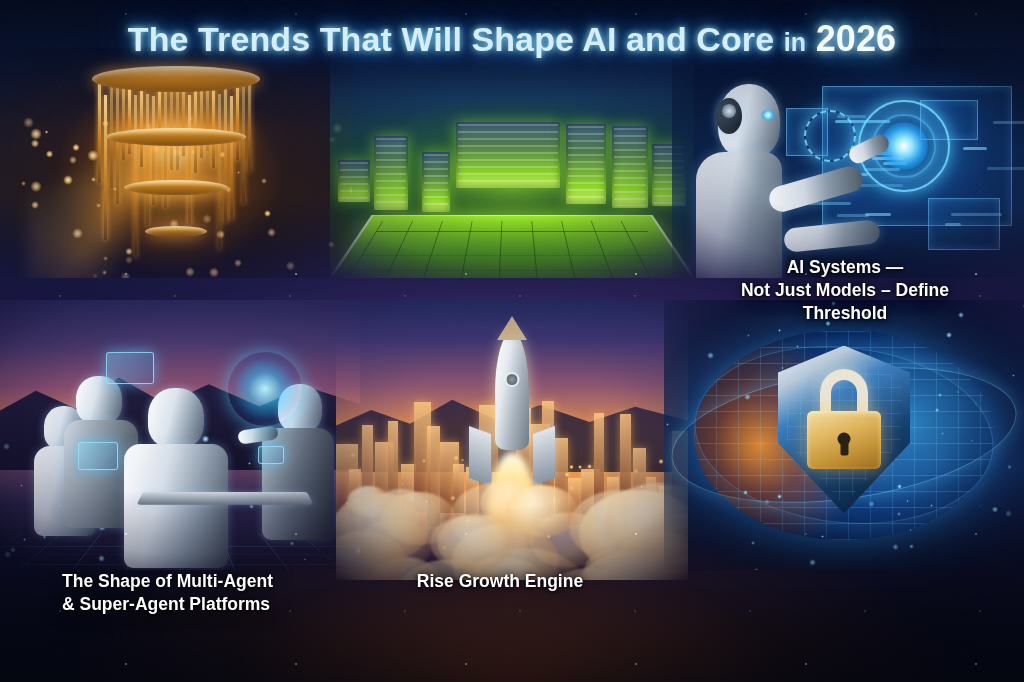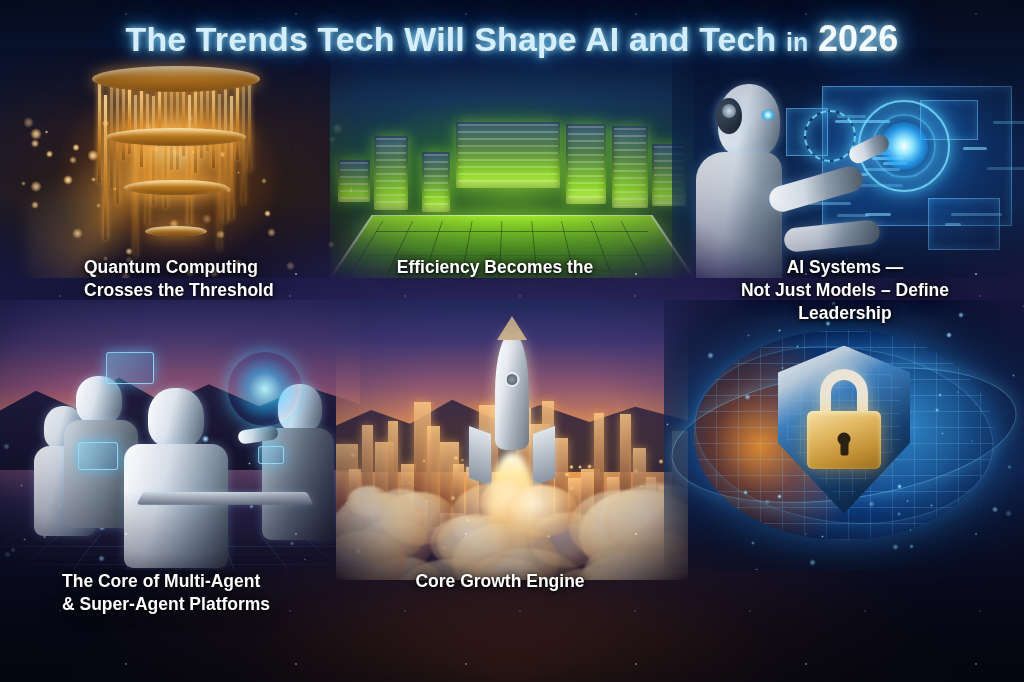--- a/index.html
+++ b/index.html
@@ -740,43 +740,38 @@
     <div class="shield"></div>
     <div class="lockshackle"></div>
     <div class="lockbody">
       <div class="keyhole"></div>
     </div>
   </div>
 
   <div class="blend"></div>
 
   <div id="title">
-    <span>The Trends Tech Will Shape AI and Tech</span>
+    <span>The Trends That Will Shape AI and Core</span>
     <span class="in">in</span>
     <span class="yr">2026</span>
   </div>
 
-  <div class="caption c-left" id="cap1">
-    <div>Quantum Computing</div>
-    <div>Crosses the Threshold</div>
-  </div>
 
   <div class="caption c-center" id="cap2">
-    <div>Efficiency Becomes the</div>
   </div>
 
   <div class="caption c-center" id="cap3">
     <div>AI Systems —</div>
     <div>Not Just Models – Define</div>
-    <div>Leadership</div>
+    <div>Threshold</div>
   </div>
 
   <div class="caption c-left" id="cap4">
-    <div>The Core of Multi-Agent</div>
+    <div>The Shape of Multi-Agent</div>
     <div>&amp; Super-Agent Platforms</div>
   </div>
 
   <div class="caption c-center" id="cap5">
-    <div>Core Growth Engine</div>
+    <div>Rise Growth Engine</div>
   </div>
 
 
 </div>
 
 </body></html>

